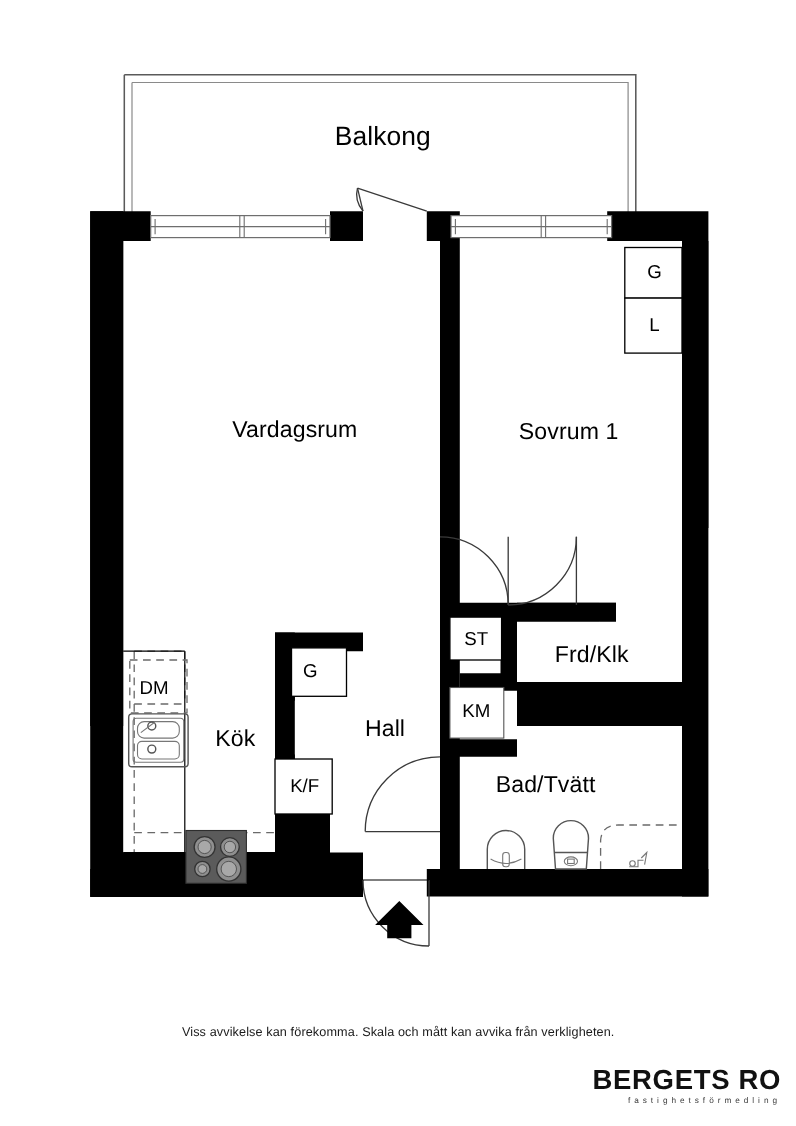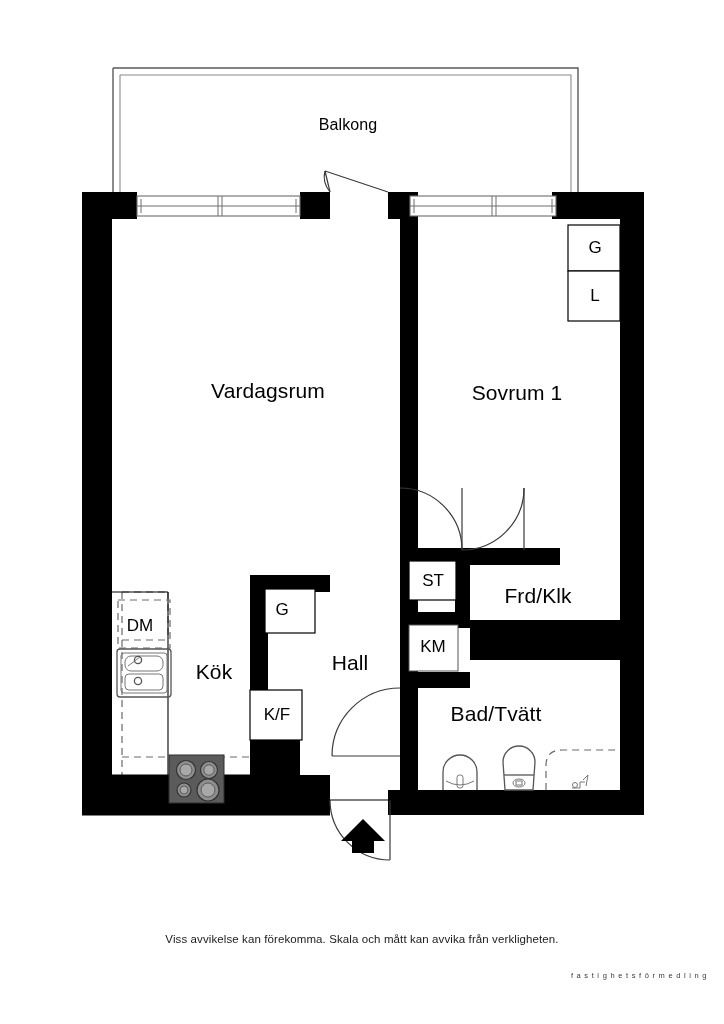--- a/index.html
+++ b/index.html
@@ -58,21 +58,21 @@
   .closet-label {
     position: absolute;
     color: #000000;
     font-family: "Liberation Sans", sans-serif;
     font-size: 17px;
     font-weight: 400;
     white-space: nowrap;
     transform: translate(-50%, -50%);
   }
   .label-balkong {
-    font-size: 16px;
+    font-size: 24px;
   }
   #disclaimer {
     position: absolute;
     left: 0;
     top: 933px;
     width: 724px;
     text-align: center;
     font-family: "Liberation Sans", sans-serif;
     font-size: 11.5px;
     color: #1a1a1a;
@@ -289,16 +289,17 @@
   <div class="closet-label" style="left:595px; top:296px;">L</div>
   <div class="closet-label" style="left:140px; top:626px;">DM</div>
   <div class="closet-label" style="left:282px; top:610px;">G</div>
   <div class="closet-label" style="left:277px; top:715px;">K/F</div>
   <div class="closet-label" style="left:433px; top:581px;">ST</div>
   <div class="closet-label" style="left:433px; top:647px;">KM</div>
 
   <div id="disclaimer">Viss avvikelse kan förekomma. Skala och mått kan avvika från verkligheten.</div>
 
   <div id="brand">
+    <div id="brand-name">BERGETS RO</div>
     <div id="brand-tagline">fastighetsförmedling</div>
   </div>
 
 </div>
 
 </body></html>

